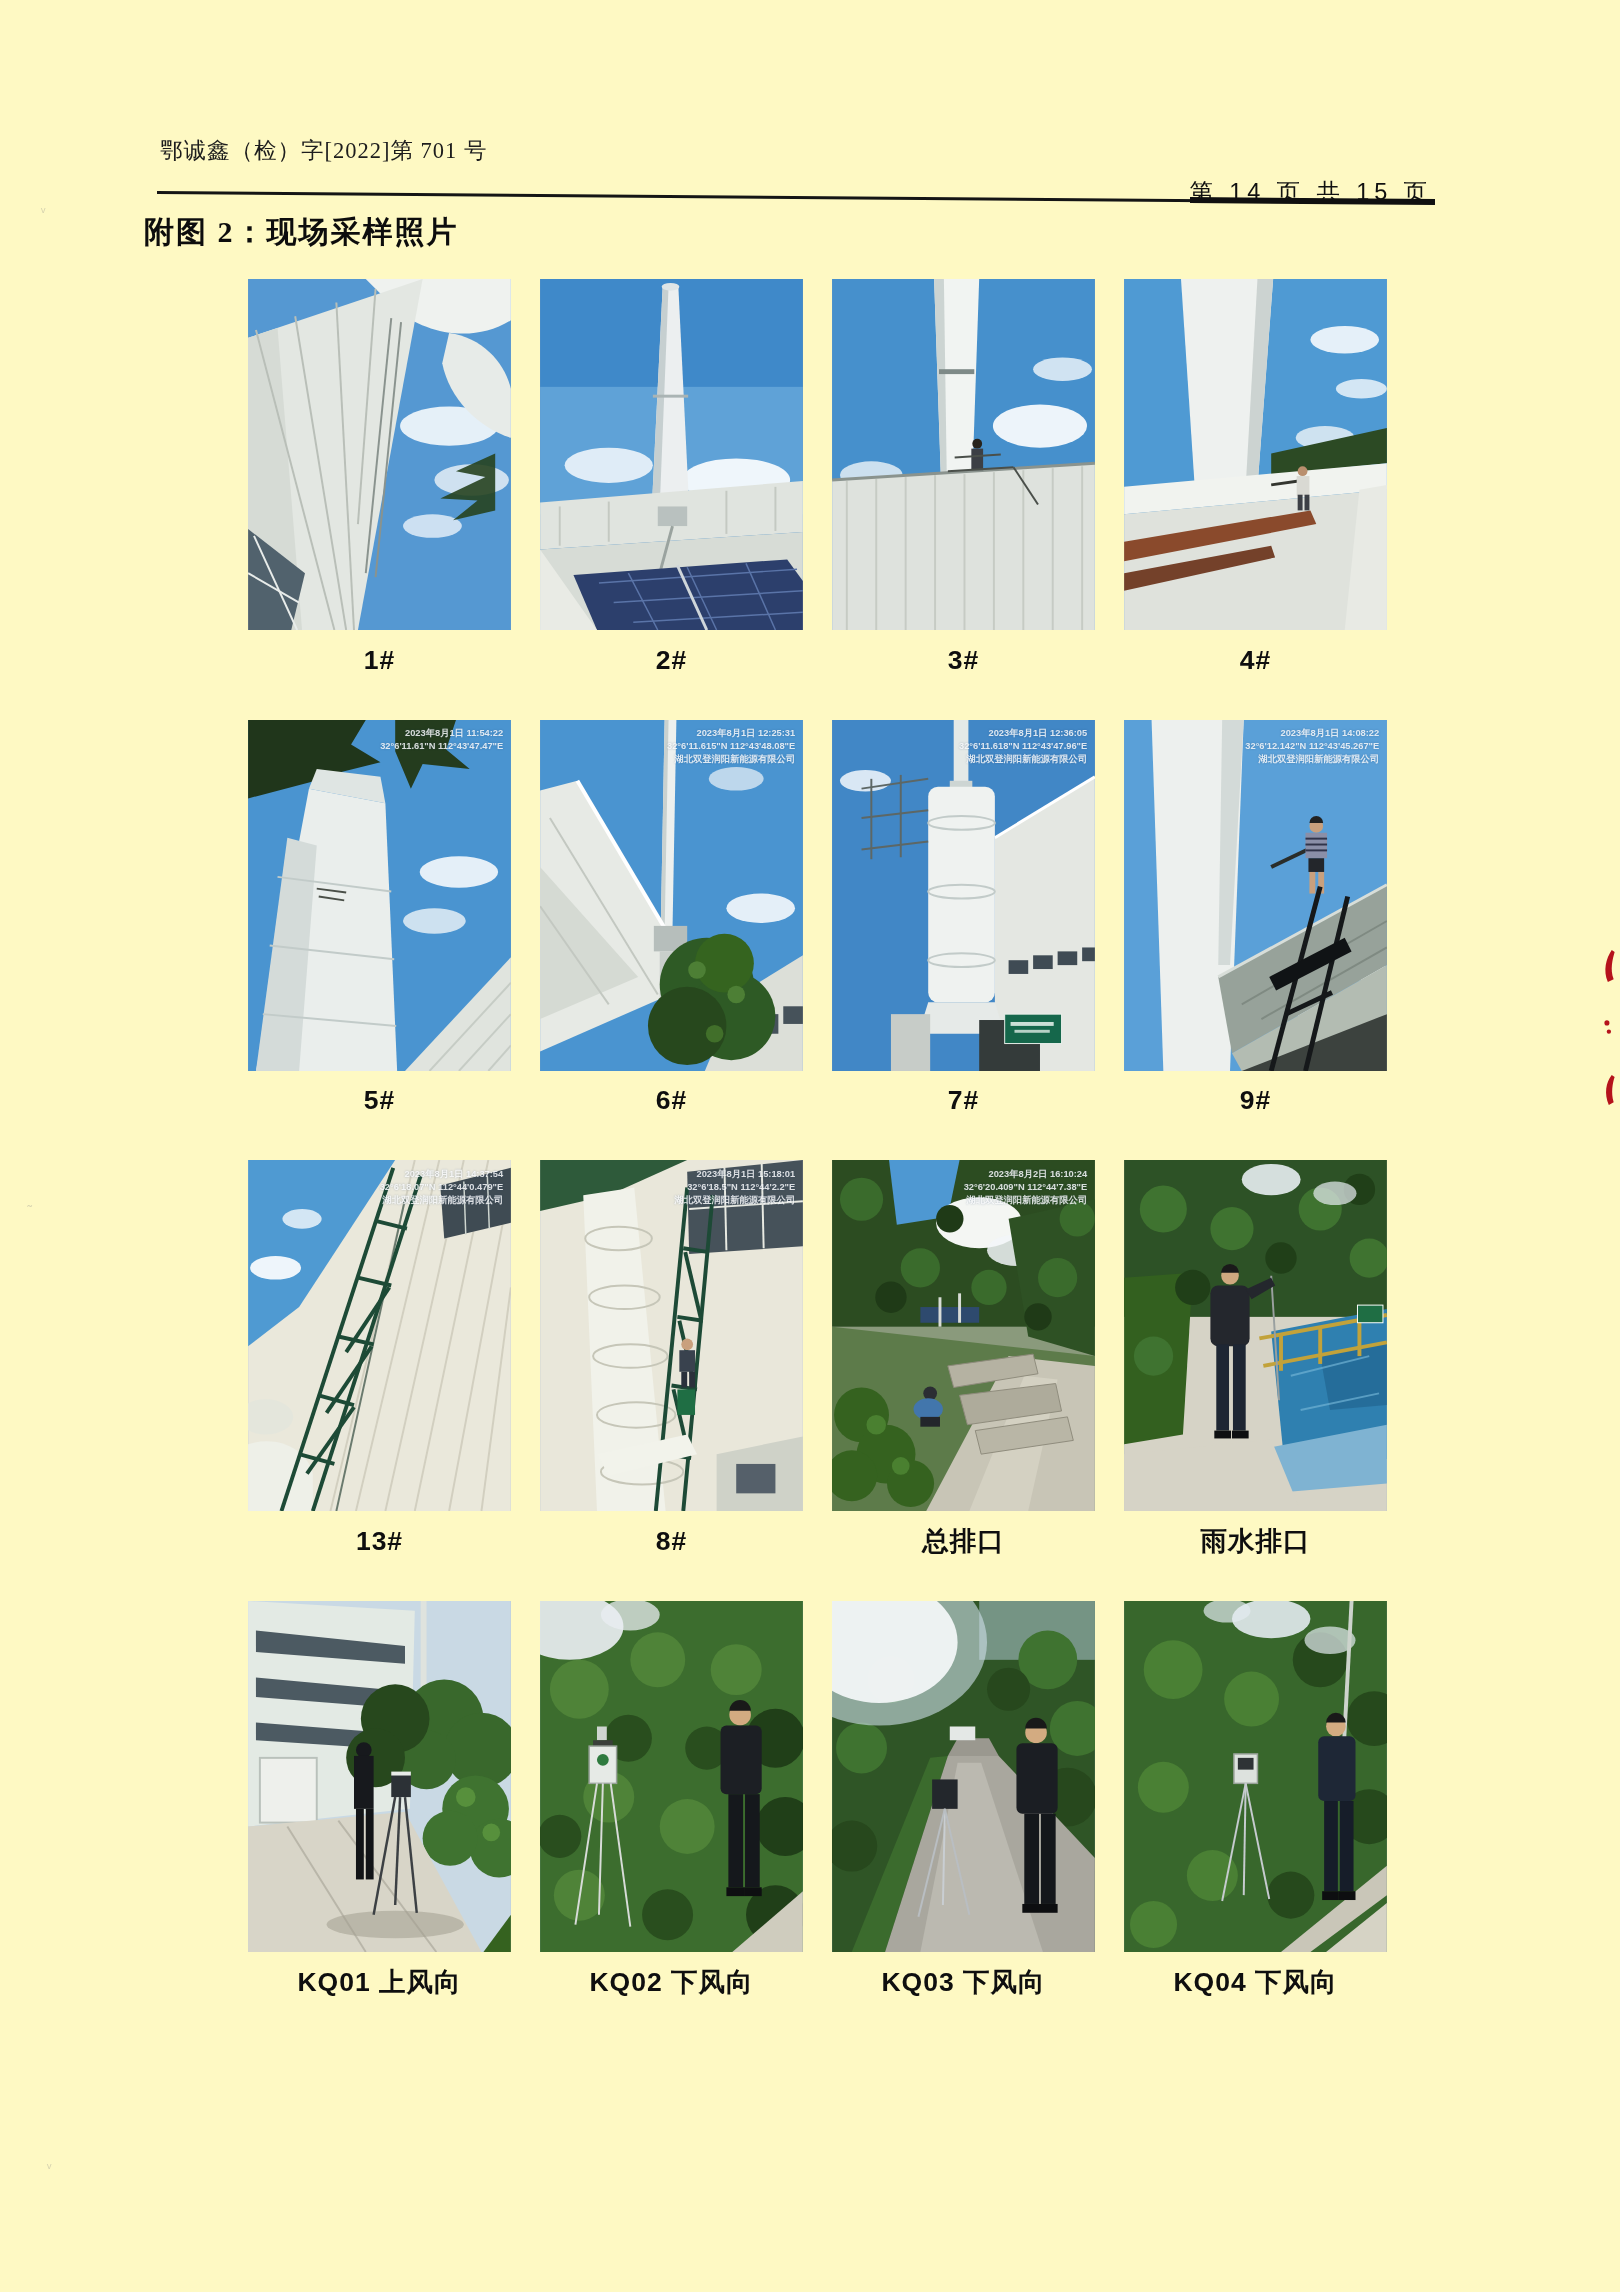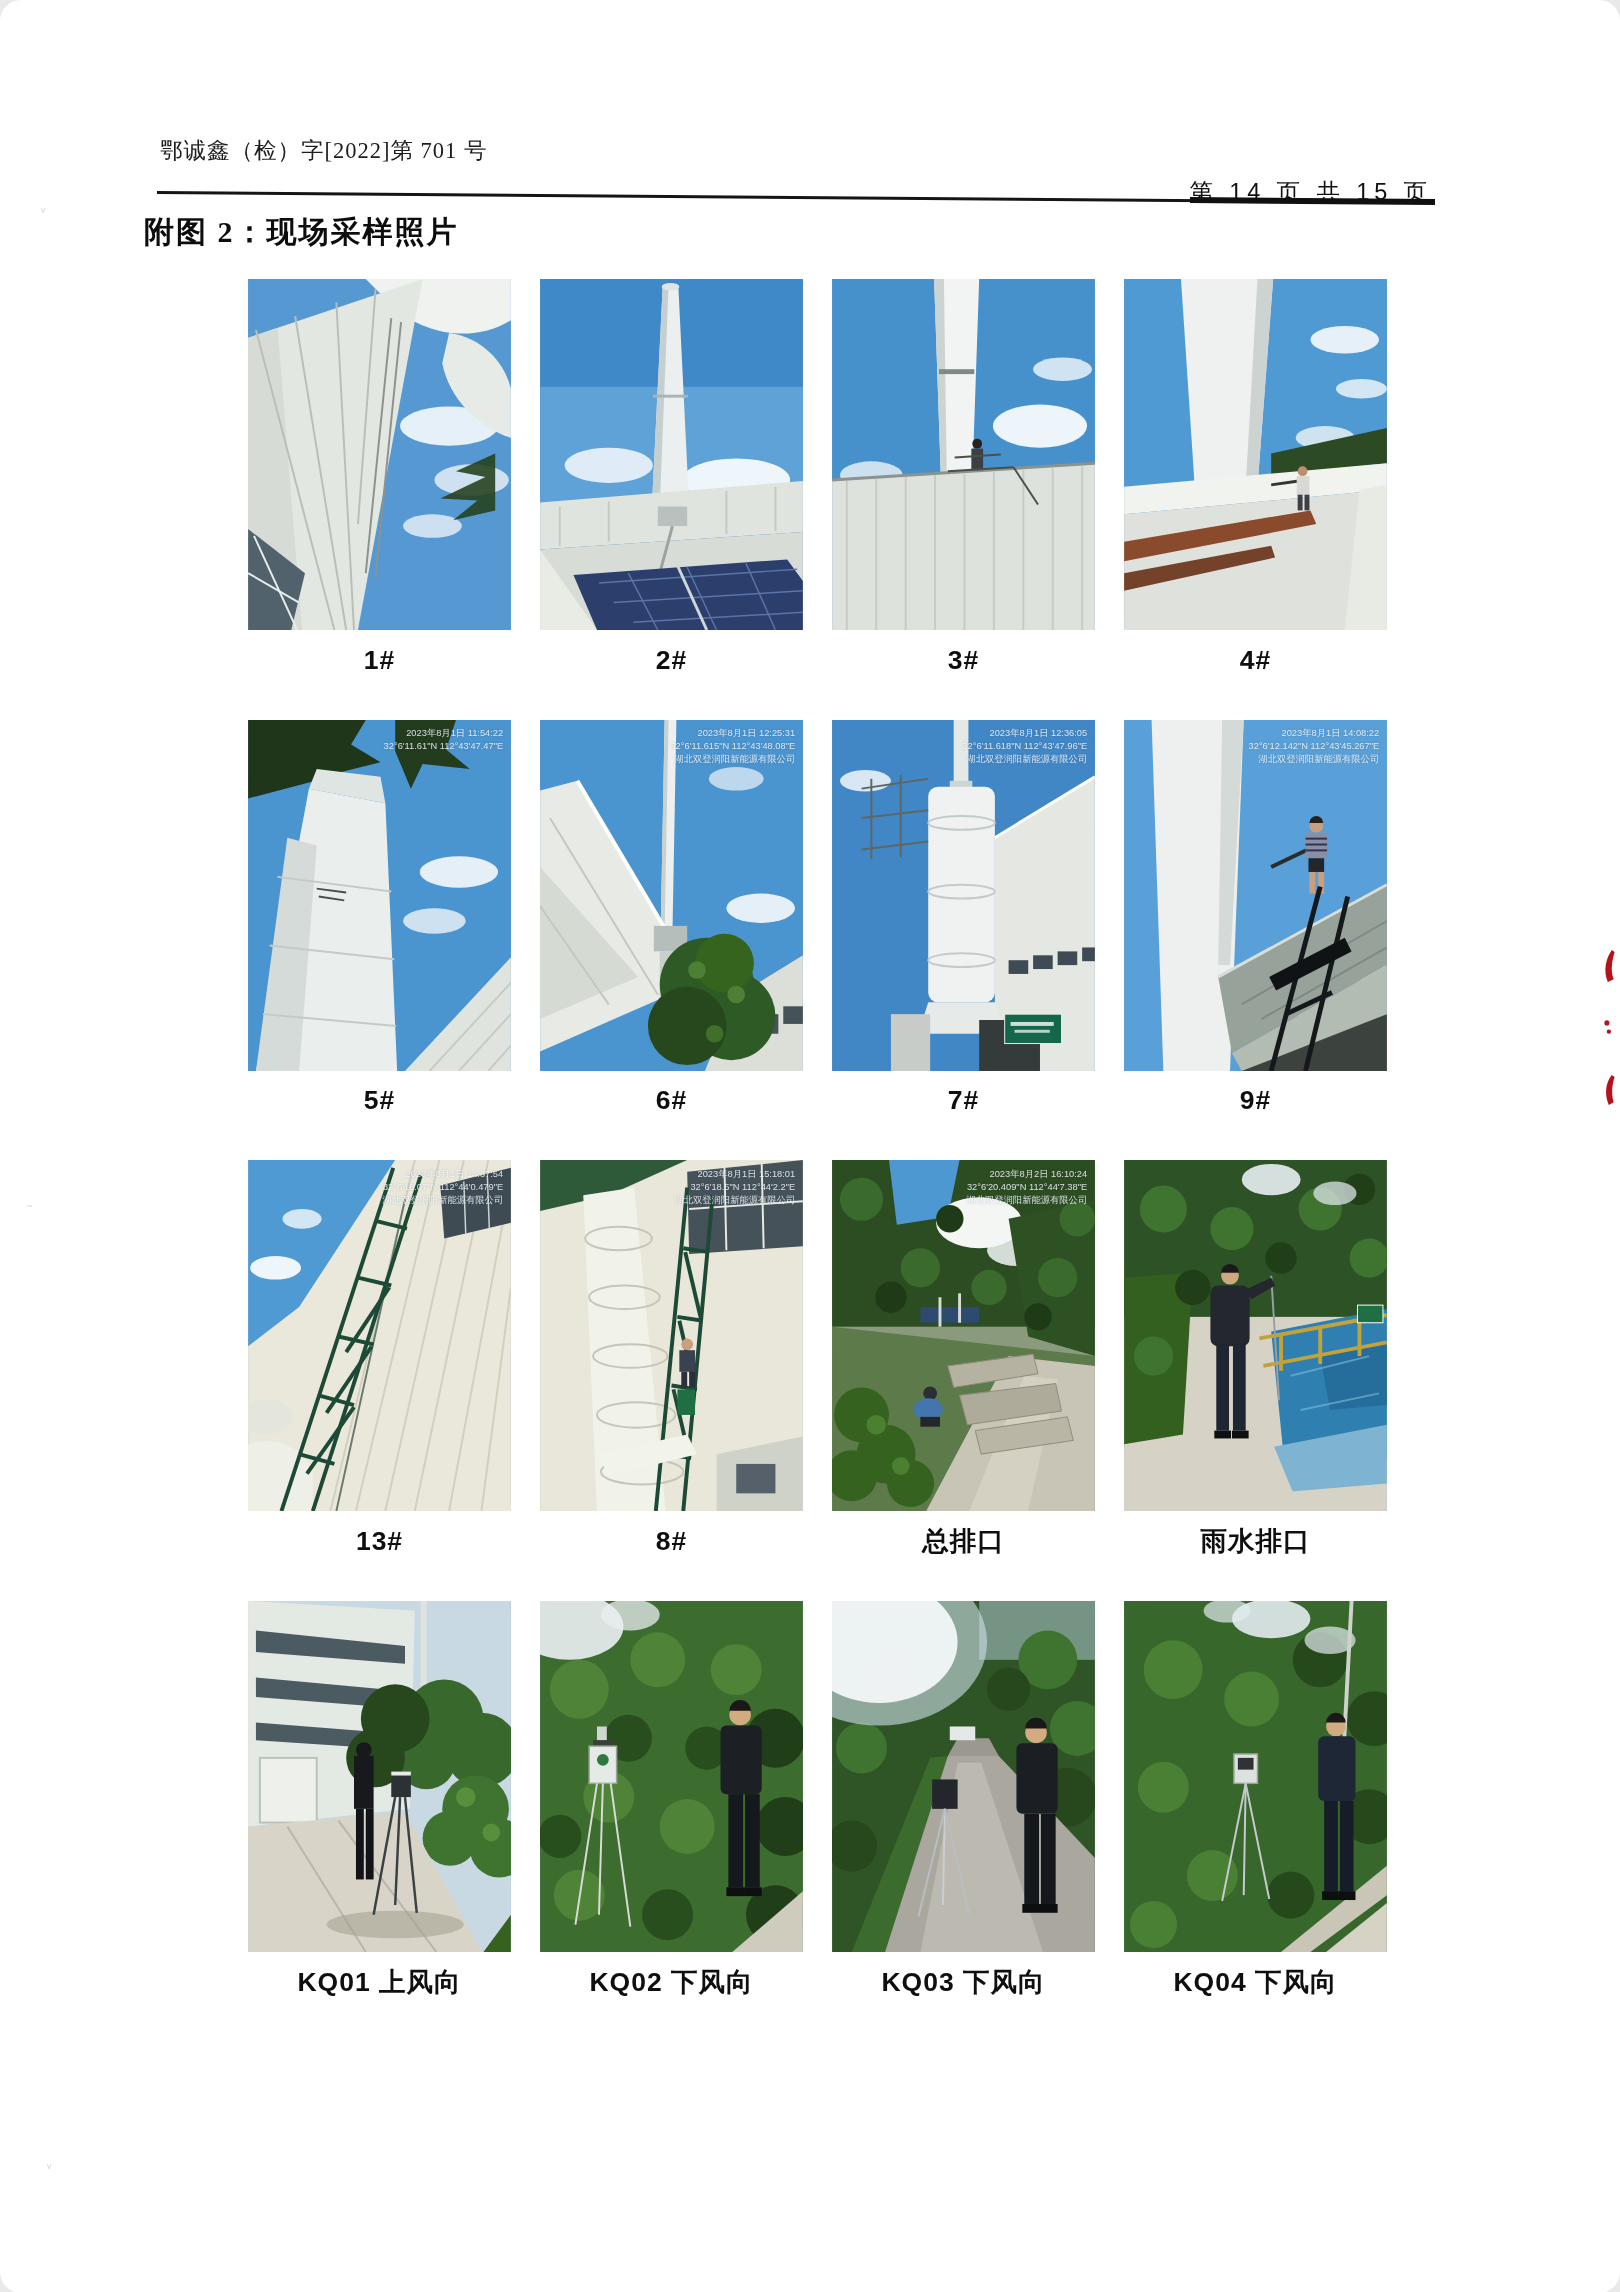--- a/index.html
+++ b/index.html
@@ -1,34 +1,34 @@
 <!DOCTYPE html>
 <html><head>
 <meta charset="utf-8">
 <style>
   html,body{margin:0;padding:0;background:#e9e9e9;}
-  .page{position:relative;width:1620px;height:2293px;background:#ffffff;
-        font-family:"Liberation Sans",sans-serif;overflow:hidden;margin:0 auto;border-radius:21px;}
+  .page{position:relative;width:1620px;height:2293px;background:#fef9c3;
+        font-family:"Liberation Sans",sans-serif;overflow:hidden;margin:0 auto;}
   .hdr-left{position:absolute;left:160px;top:135px;font-family:"Liberation Serif",serif;
             font-size:22.5px;color:#1d1d1d;letter-spacing:1px;white-space:nowrap;}
   .hdr-right{position:absolute;right:188px;top:143px;font-size:23.5px;color:#101010;
              letter-spacing:4.9px;font-weight:500;white-space:nowrap;margin-top:33px;}
   .rule-thin{position:absolute;left:157px;top:191px;width:1276px;height:2.9px;background:#151515;
              transform:rotate(0.45deg);transform-origin:left center;}
   .rule-thick{position:absolute;left:1190px;top:197px;width:245px;height:5.9px;background:#101010;
               transform:rotate(0.45deg);transform-origin:left center;}
   .fig-title{position:absolute;left:144px;top:212px;font-family:"Liberation Serif",serif;
              font-weight:bold;font-size:30px;color:#0d0d0d;letter-spacing:2px;}
   .grid{position:absolute;left:248px;top:279px;width:1139px;
         display:grid;grid-template-columns:repeat(4,263px);column-gap:29px;row-gap:43px;}
   figure.cell{margin:0;width:263px;}
   .ph{position:relative;width:263px;height:351px;overflow:hidden;background:#8fa8bc;}
   .ph svg{display:block;width:100%;height:100%;}
   .wm{position:absolute;top:7.8px;left:7.8px;right:7.8px;text-align:right;
-      color:rgba(255,255,255,0.82);font-size:9.3px;line-height:12.7px;font-weight:400;
+      color:rgba(255,255,255,0.82);font-size:9.3px;line-height:12.7px;font-weight:700;
       text-shadow:0 0 2px rgba(40,70,110,0.35);pointer-events:none;}
   .wm span{display:block;}
   figcaption.cap{margin-top:13.7px;text-align:center;font-weight:bold;font-size:26.5px;
                  line-height:33px;color:#0f0f0f;letter-spacing:1px;}
   .redmark{position:absolute;}
   .smudge{position:absolute;color:#8a8a8a;opacity:.35;font-size:13.7px;}
 </style>
 </head>
 <body>
 

